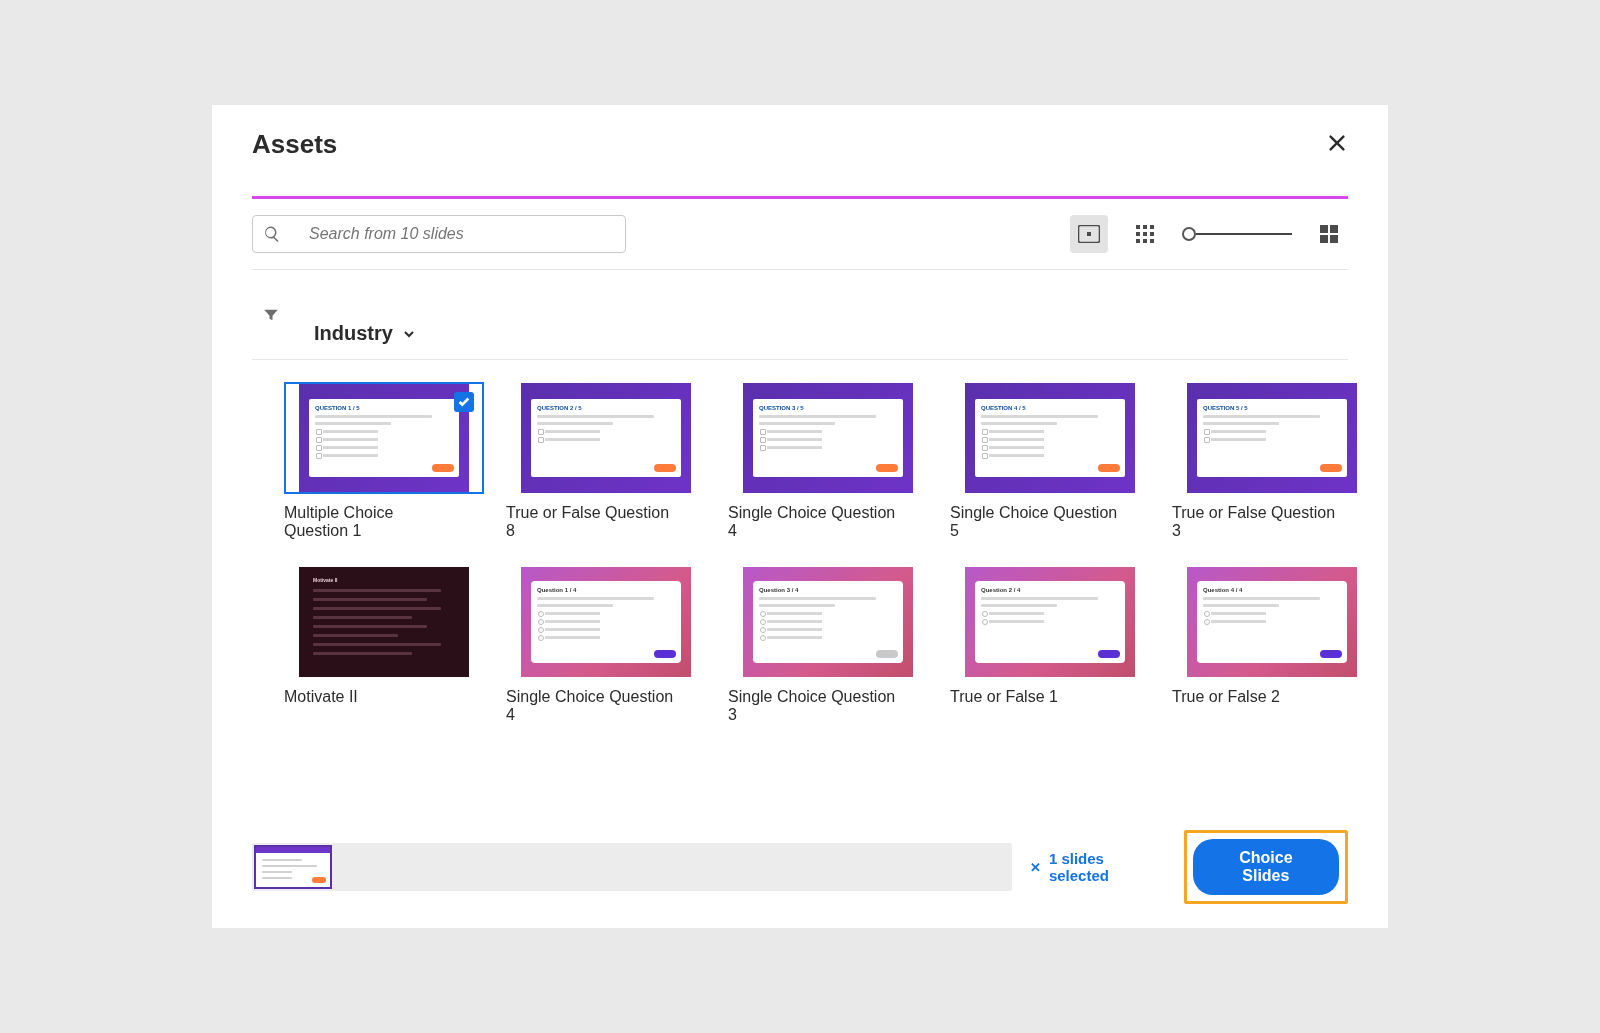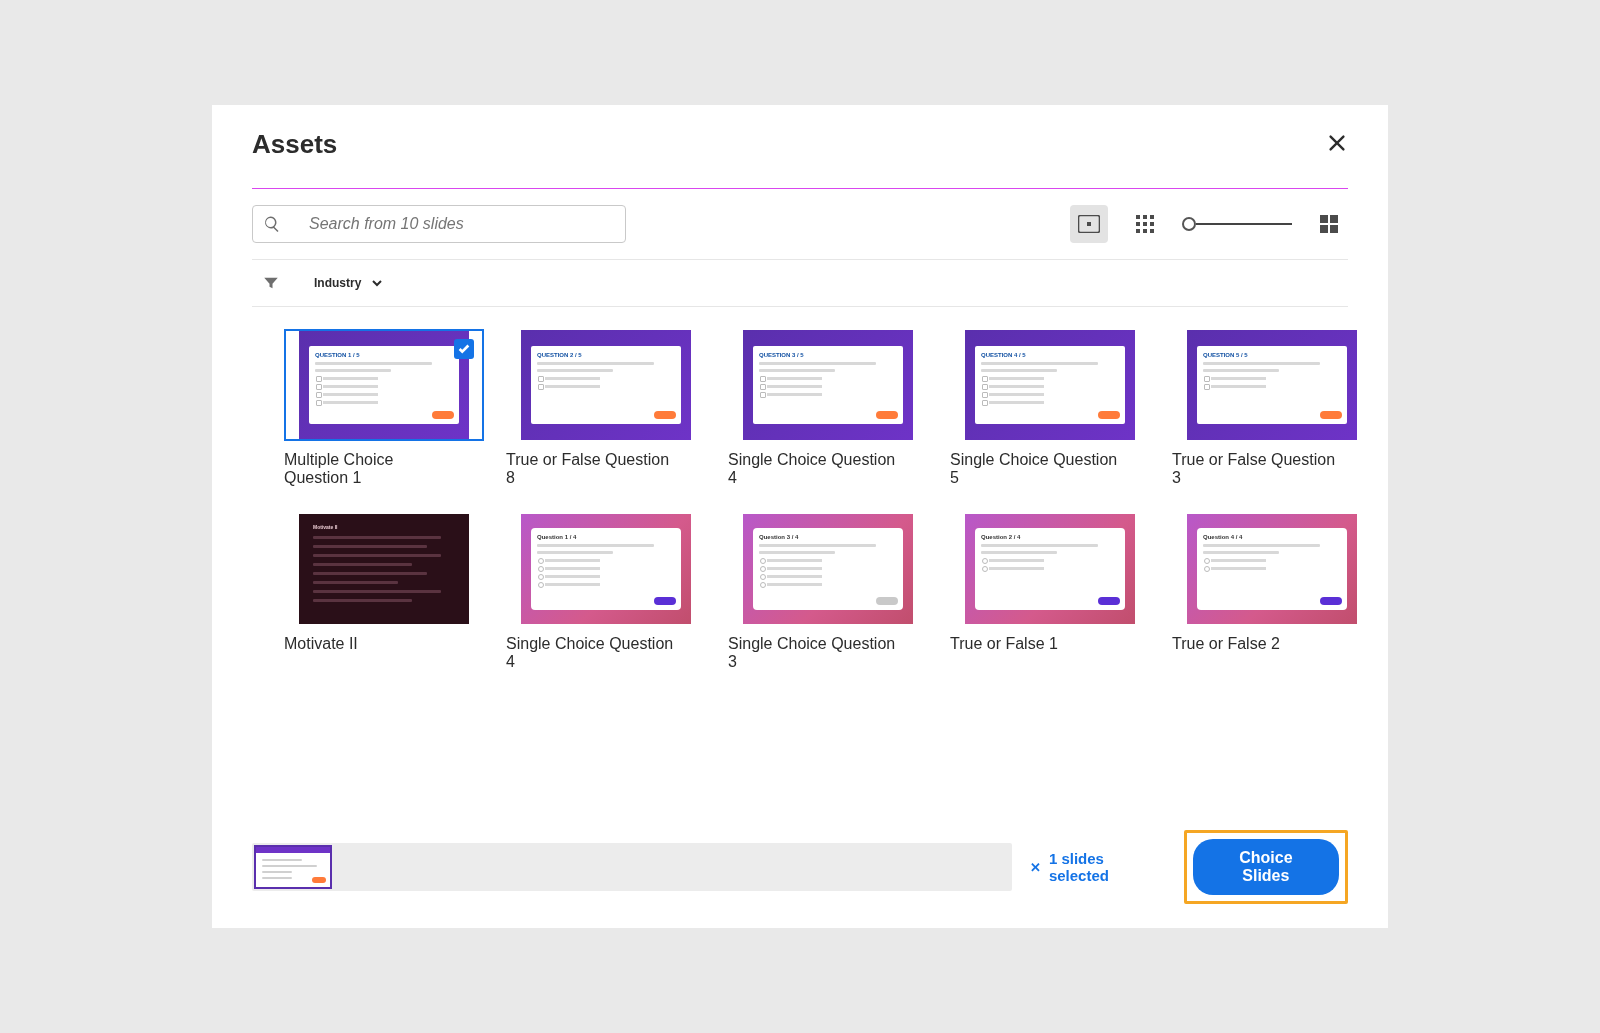--- a/index.html
+++ b/index.html
@@ -16,22 +16,22 @@
     width: 1176px;
     height: 823px;
     background: #fff;
     position: relative;
     padding: 24px 40px 28px 40px;
   }
   .dlg-header {
     display: flex;
     align-items: center;
     justify-content: space-between;
-    padding-bottom: 28px;
-    border-bottom: 1px solid #d946ef;
+    padding-bottom: 36px;
+    border-bottom: 3px solid #d946ef;
   }
   .dlg-title { font-size: 26px; font-weight: 700; }
   .close-btn { font-size: 26px; font-weight: 700; cursor: pointer; user-select: none; line-height: 1; }
 
   .toolbar-row {
     display: flex;
     align-items: center;
     justify-content: space-between;
     padding: 16px 0 16px 0;
     border-bottom: 1px solid #e6e6e6;
@@ -63,21 +63,21 @@
   .vc-slider .knob { width: 14px; height: 14px; border: 2px solid #555; border-radius: 50%; background: #fff; margin-left: -14px; }
 
   .filter-row {
     display: flex;
     align-items: center;
     gap: 34px;
     padding: 14px 0 14px 10px;
     border-bottom: 1px solid #e6e6e6;
   }
   .filter-icon { width: 18px; height: 18px; fill: #6e6e6e; }
-  .filter-drop { display: flex; align-items: center; gap: 10px; font-size: 12px; font-weight: 600; cursor: pointer; }
+  .filter-drop { display: flex; align-items: center; gap: 10px; font-size: 20px; font-weight: 600; cursor: pointer; margin-top: 38px; }
   .chev { width: 12px; height: 12px; }
 
   .grid {
     padding-top: 22px;
     display: grid;
     grid-template-columns: repeat(5, 200px);
     column-gap: 22px;
     row-gap: 26px;
   }
   .card { display: flex; flex-direction: column; gap: 10px; cursor: pointer; margin-left: 32px; }

